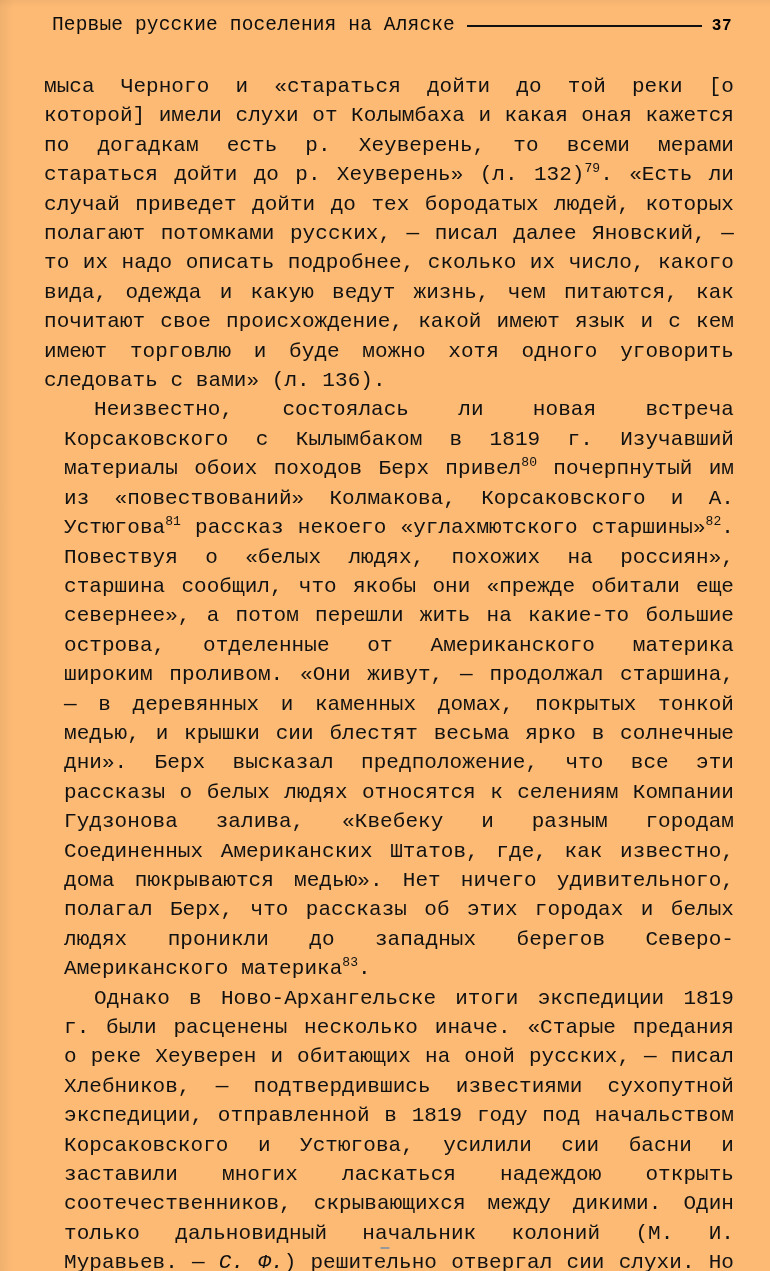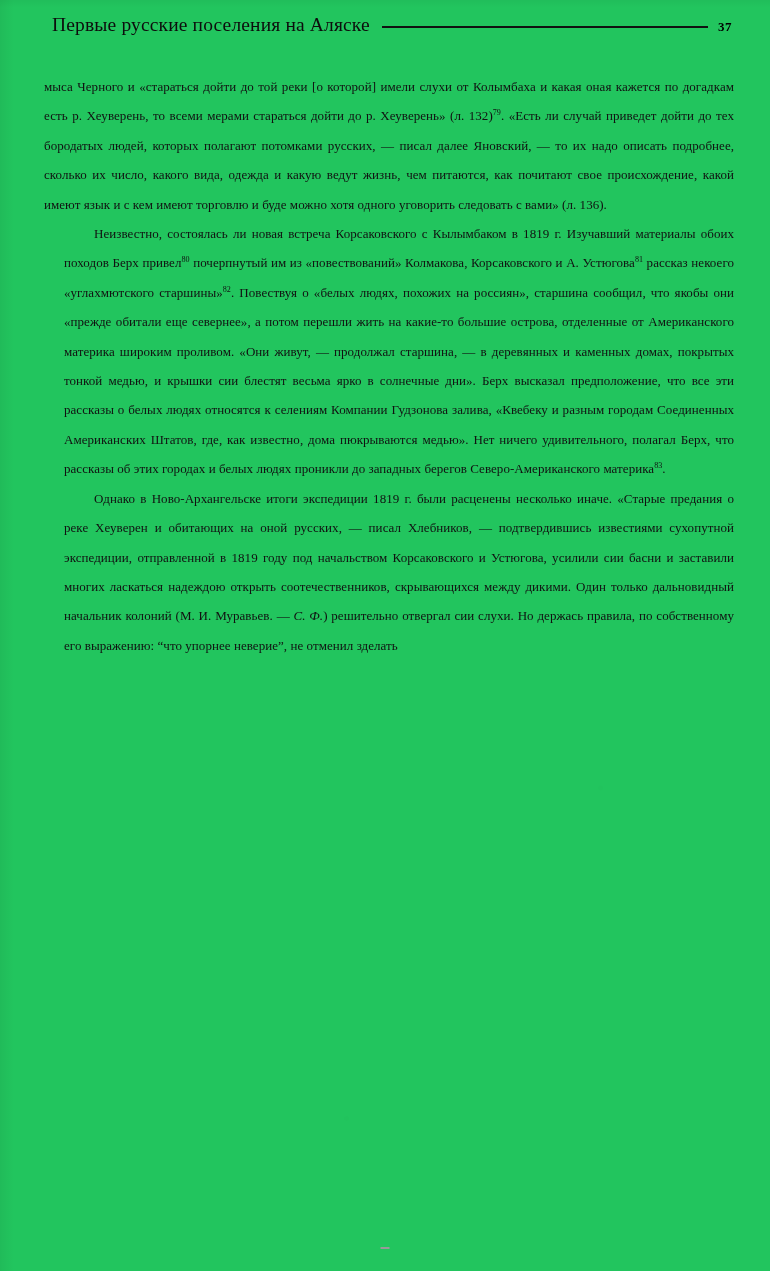--- a/index.html
+++ b/index.html
@@ -11,21 +11,22 @@
     width: 770px;
     height: 1271px;
     font-family: "Liberation Serif", serif;
     color: #000000;
     overflow: hidden;
     position: relative;
   }
   .page {
     position: absolute;
     inset: 0;
-    background: #22c55e;
+    background: #fdba74;
+    font-family: Liberation Mono, monospace;
   }
   
   .page::before {
     content: "";
     position: absolute;
     inset: 0;
     background:
       radial-gradient(circle at 12% 30%, rgba(0,0,0,0.012) 0 2px, transparent 3px),
       radial-gradient(circle at 78% 62%, rgba(0,0,0,0.012) 0 2px, transparent 3px),
       radial-gradient(circle at 45% 88%, rgba(0,0,0,0.010) 0 2px, transparent 3px);
@@ -49,34 +50,34 @@
   }
   .header-rule {
     flex: 1;
     height: 0;
     border-bottom: 2.4px solid #111;
     margin: 0 10px 5px 12px;
     position: relative;
     top: -3px;
   }
   .page-number {
-    font-size: 13px;
+    font-size: 16px;
     font-weight: bold;
     letter-spacing: 0.5px;
   }
 
   .body-text {
     position: absolute;
     left: 44px;
     right: 36px;
     top: 72px;
   }
   p {
     margin: 0;
-    font-size: 13px;
+    font-size: 21px;
     line-height: 29.4px;
     text-align: justify;
     text-justify: inter-word;
     letter-spacing: 0.05px;
     color: #111;
     -webkit-hyphens: manual;
     hyphens: manual;
   }
   p.indent {
     text-indent: 30px;

